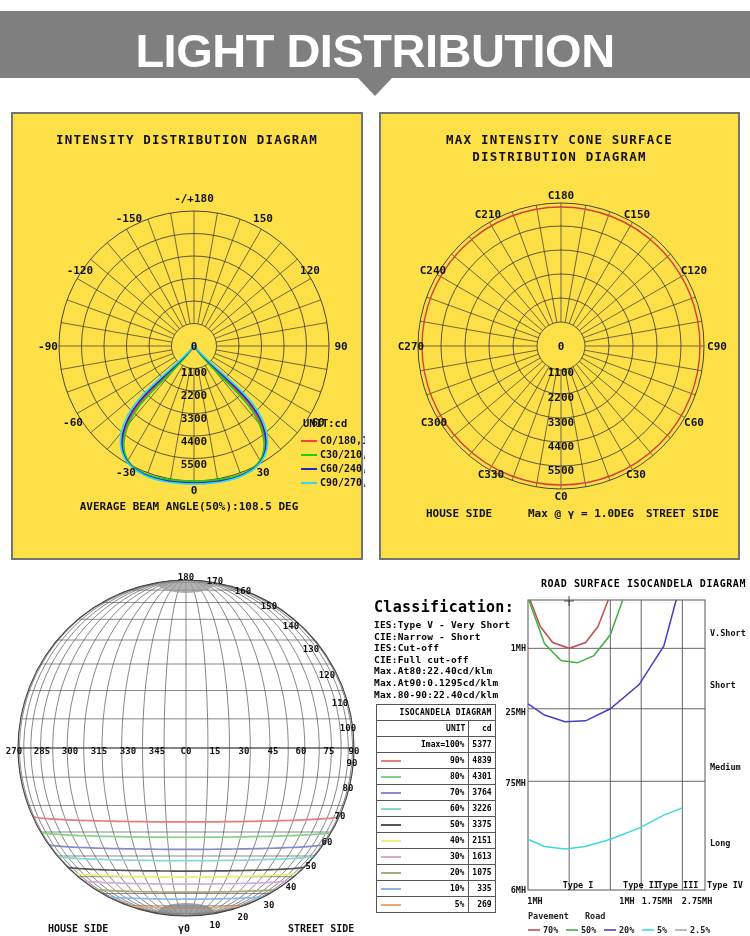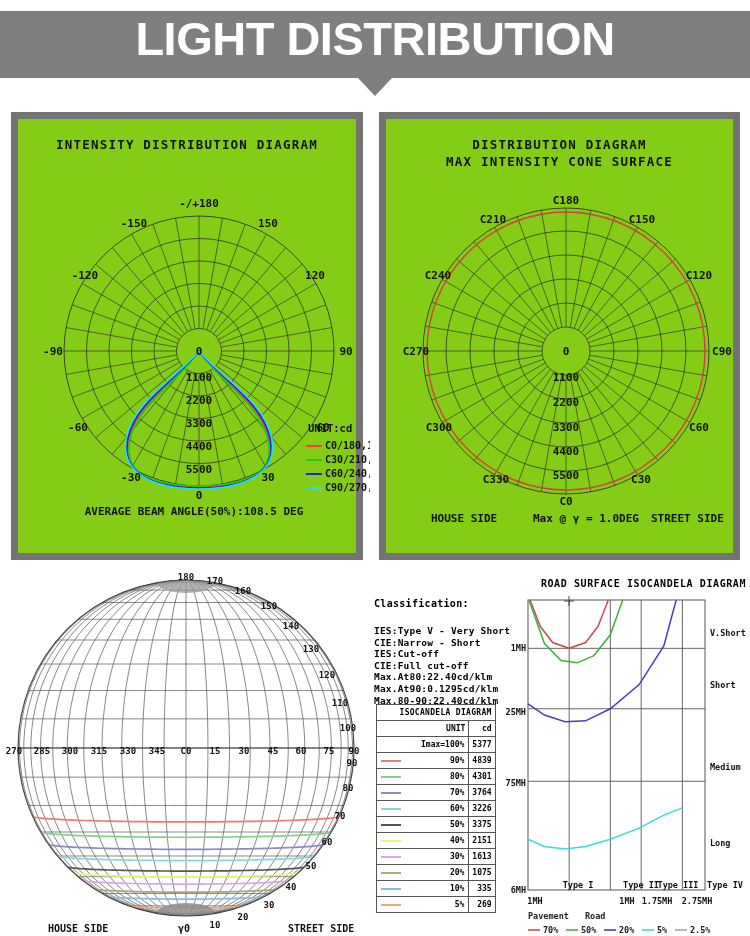--- a/index.html
+++ b/index.html
@@ -7,40 +7,40 @@
   body {
     width:750px; height:936px;
     background:#ffffff;
     font-family:"DejaVu Sans Mono", monospace;
     position:relative;
     overflow:hidden;
   }
   .banner {
     position:absolute; left:0; top:11px; width:750px; height:67px;
     background:#7f7f7f;
-    display:flex; align-items:flex-start; justify-content:center;
+    display:flex; align-items:flex-end; justify-content:center;
   }
   .banner-title {
     color:#ffffff;
     font-family:"Liberation Sans", sans-serif;
     font-weight:bold;
     font-size:47px;
     letter-spacing:-0.5px;
   }
   .banner-notch {
     position:absolute; left:50%; top:78px;
     width:0; height:0; margin-left:-17px;
     border-left:17px solid transparent;
     border-right:17px solid transparent;
     border-top:18px solid #7f7f7f;
   }
   .panel {
     position:absolute;
-    border:7px solid #737373;
-    background:#84cc16;
+    border:2px solid #737373;
+    background:#fde047;
   }
   #panel-polar { left:11px; top:112px; width:352px; height:448px; }
   #panel-cone  { left:379px; top:112px; width:361px; height:448px; }
 
   .diagram-title {
     position:absolute; left:0; right:0;
     text-align:center;
     font-size:12.5px; font-weight:bold;
     letter-spacing:1.2px;
     color:#111;
@@ -55,21 +55,21 @@
 
   .legend-unit { font-size:10.5px; font-weight:bold; }
 
   
   #globe-wrap { position:absolute; left:0px; top:568px; width:372px; height:368px; }
 
   
   #classification {
     position:absolute; left:374px; top:598px; width:140px;
   }
-  #classification .ctitle { font-size:10px; font-weight:bold; letter-spacing:.3px; margin-bottom:16px; }
+  #classification .ctitle { font-size:15px; font-weight:bold; letter-spacing:.3px; margin-bottom:3px; }
   #classification .cline  { font-size:9.5px; font-weight:bold; letter-spacing:.2px; line-height:11.6px; white-space:nowrap;}
 
   
   #iso-table {
     position:absolute; left:376px; top:704px; width:116px;
     border-collapse:collapse;
   }
   #iso-table td, #iso-table th {
     border:1px solid #555;
     font-size:8px; font-weight:bold;
@@ -203,22 +203,22 @@
       <line x1="288" y1="369" x2="304" y2="369" stroke="#31d8ef" stroke-width="2"></line>
       <text class="lbl-sm" x="307" y="372">C90/270,108.0</text>
     </g>
 
     <text class="lbl" x="176" y="396" text-anchor="middle">AVERAGE BEAM ANGLE(50%):108.5 DEG</text>
   </svg>
 </div>
 
 <div class="panel" id="panel-cone">
   <div class="diagram-title" style="top:17px;">
+    <div>MAX INTENSITY CONE SURFACE</div>
     <div>DISTRIBUTION DIAGRAM</div>
-    <div>MAX INTENSITY CONE SURFACE</div>
   </div>
 
   <svg class="svg-abs" width="361" height="448" viewBox="0 0 361 448">
     <g transform="translate(180,232)">
       <circle r="24" fill="none" stroke="#333" stroke-width="0.8"></circle>
       <circle r="48" fill="none" stroke="#333" stroke-width="0.8"></circle>
       <circle r="72" fill="none" stroke="#333" stroke-width="0.8"></circle>
       <circle r="96" fill="none" stroke="#333" stroke-width="0.8"></circle>
       <circle r="120" fill="none" stroke="#333" stroke-width="0.8"></circle>
       <circle r="143" fill="none" stroke="#333" stroke-width="0.9"></circle>

